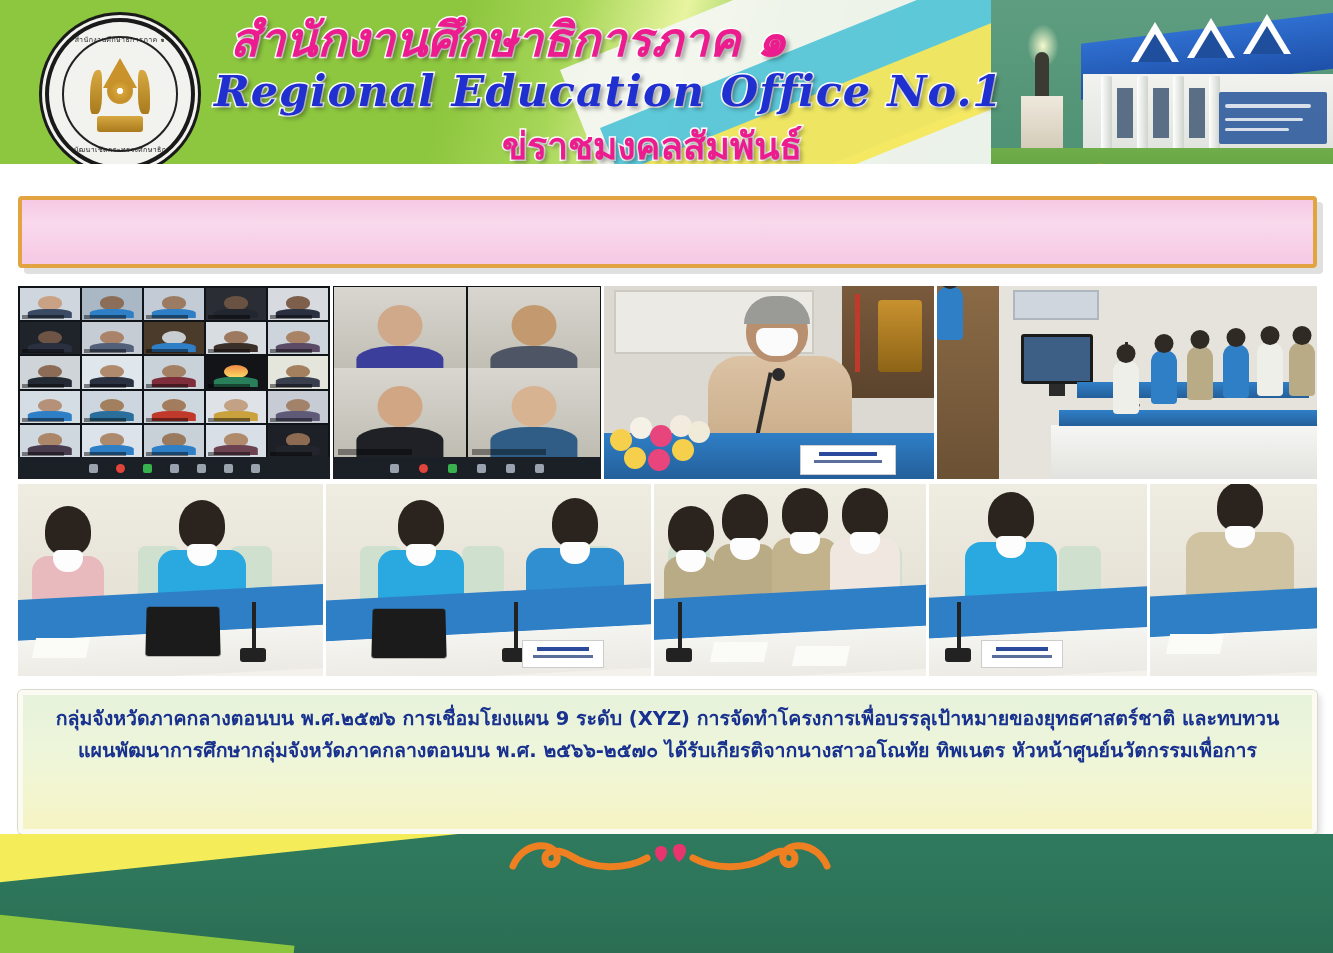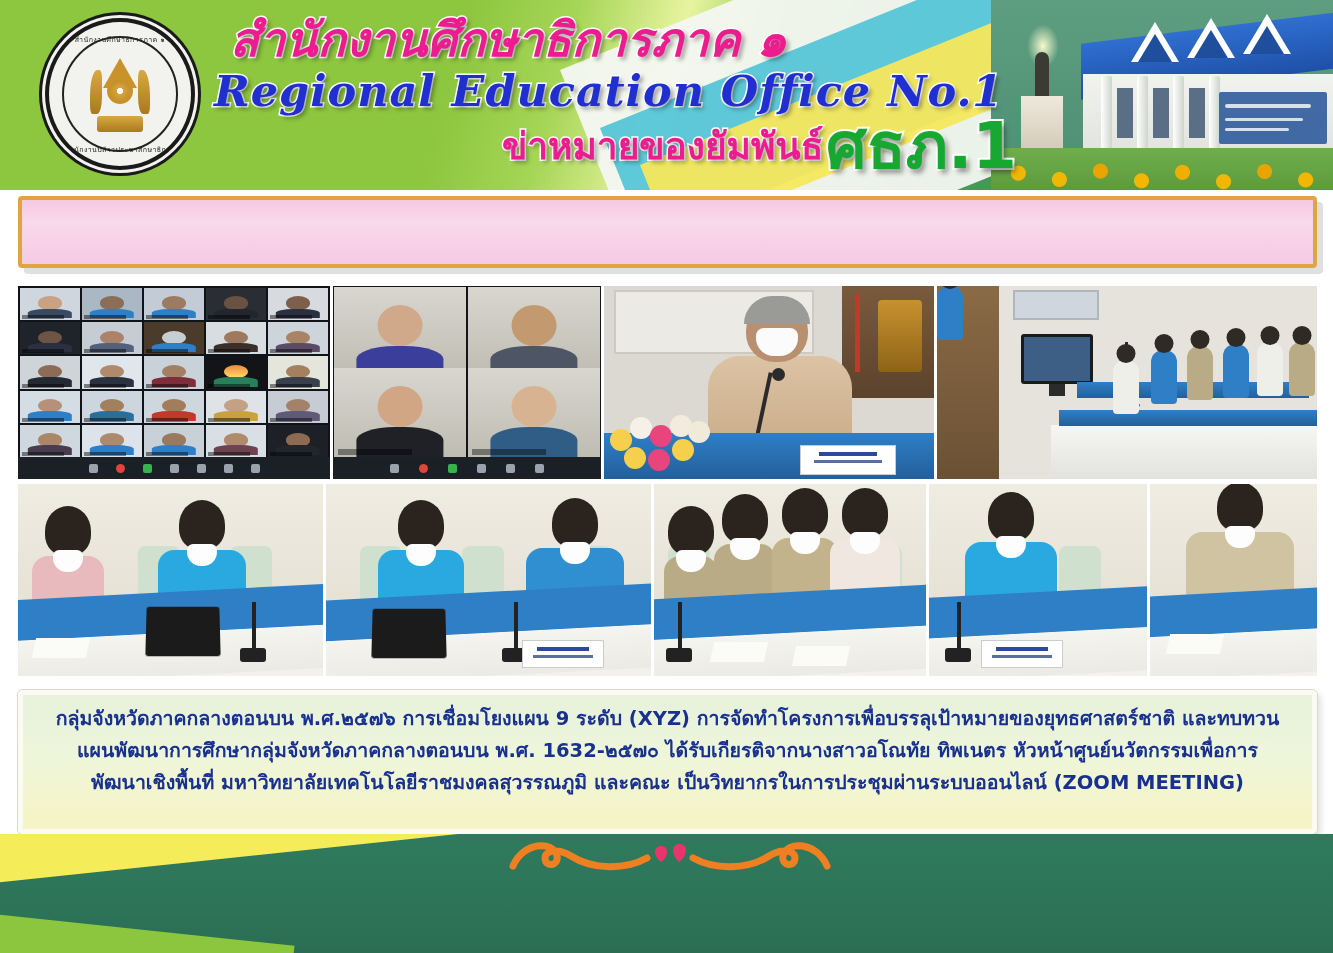--- a/index.html
+++ b/index.html
@@ -12,21 +12,21 @@
   #page {
     position: relative;
     width: 1333px; height: 953px;
     background: #ffffff;
     overflow: hidden;
   }
 
   
   #header {
     position: absolute; left: 0; top: 0;
-    width: 1333px; height: 190px;
+    width: 1333px; height: 164px;
     background: linear-gradient(105deg,
         #8dc63f 0%, #8dc63f 34%,
         #a6d657 42%, #e8f4a0 50%,
         #7bc242 58%, #4a9c4f 70%,
         #3f8f5e 84%, #4f9c6b 100%);
     overflow: hidden;
   }
   
   #header .shard-white {
     position: absolute; left: 560px; top: 70px;
@@ -471,21 +471,21 @@
     <div id="seal">
       <div class="inner-ring"></div>
       <div class="seal-top-text">สำนักงานศึกษาธิการภาค ๑</div>
       <div class="emblem">
         <div class="wing-l"></div>
         <div class="wing-r"></div>
         <div class="pagoda"></div>
         <div class="disc"></div>
         <div class="base"></div>
       </div>
-      <div class="seal-bot-text">สำนักงานปลัาวประชาสึกษาธิการ</div>
+      <div class="seal-bot-text">สำนัฒนาเชัดกระทรวงศึกษาธิการ</div>
     </div>
 
     <div id="hdr-photo">
       <div class="sky"></div>
       <div class="roof"></div>
       <div class="gable g1">
           <i></i>
         </div>
       <div class="gable g2">
           <i></i>
@@ -508,22 +508,21 @@
       </div>
       <div class="glow"></div>
       <div class="statue"></div>
       <div class="statue-base"></div>
       <div class="flowers"></div>
     </div>
 
     <div id="header-text">
       <div id="hdr-thai1" class="hdr-line">สำนักงานศึกษาธิการภาค ๑</div>
       <div id="hdr-eng" class="hdr-line">Regional Education Office No.1</div>
-      <div id="hdr-thai2" class="hdr-line">ข่าหมายของยัมพันธ์</div>
-      <div id="hdr-badge" class="hdr-line">ศธภ.1</div>
+      <div id="hdr-thai2" class="hdr-line">ข่ราชมงคลสัมพันธ์</div>
     </div>
   </div>
 
   <div id="title-banner">
     <div class="tb-inner">
     </div>
   </div>
 
   <div id="collage">
 
@@ -806,22 +805,21 @@
 
     <div class="photo roomshot" id="p-b5">
       <div class="pp" style="left:36px;width:108px;height:110px;background:#cfc3a2"></div>
       <div class="desk"></div>
       <div class="paper" style="left:18px;bottom:22px"></div>
     </div>
   </div>
 
   <div id="bodybox">
     <p>กลุ่มจังหวัดภาคกลางตอนบน พ.ศ.๒๕๗๖ การเชื่อมโยงแผน 9 ระดับ (XYZ) การจัดทำโครงการเพื่อบรรลุเป้าหมายของยุทธศาสตร์ชาติ และทบทวน</p>
-    <p>แผนพัฒนาการศึกษากลุ่มจังหวัดภาคกลางตอนบน พ.ศ. 1632-๒๕๗๐ ได้รับเกียรติจากนางสาวอโณทัย ทิพเนตร หัวหน้าศูนย์นวัตกรรมเพื่อการ</p>
-    <p>พัฒนาเชิงพื้นที่ มหาวิทยาลัยเทคโนโลยีราชมงคลสุวรรณภูมิ และคณะ เป็นวิทยากรในการประชุมผ่านระบบออนไลน์ (ZOOM MEETING)</p>
+    <p>แผนพัฒนาการศึกษากลุ่มจังหวัดภาคกลางตอนบน พ.ศ. ๒๕๖๖-๒๕๗๐ ได้รับเกียรติจากนางสาวอโณทัย ทิพเนตร หัวหน้าศูนย์นวัตกรรมเพื่อการ</p>
   </div>
 
   <div id="footer">
     <div class="white-wedge"></div>
     <div class="yellow-wedge"></div>
     <div class="green-wedge"></div>
 
     <div class="flourish">
       <svg viewBox="0 0 330 40" xmlns="http://www.w3.org/2000/svg">
         <path d="M8 30 C 18 6, 48 4, 52 20 C 54 30, 40 32, 40 22 C 40 14, 54 12, 66 20

